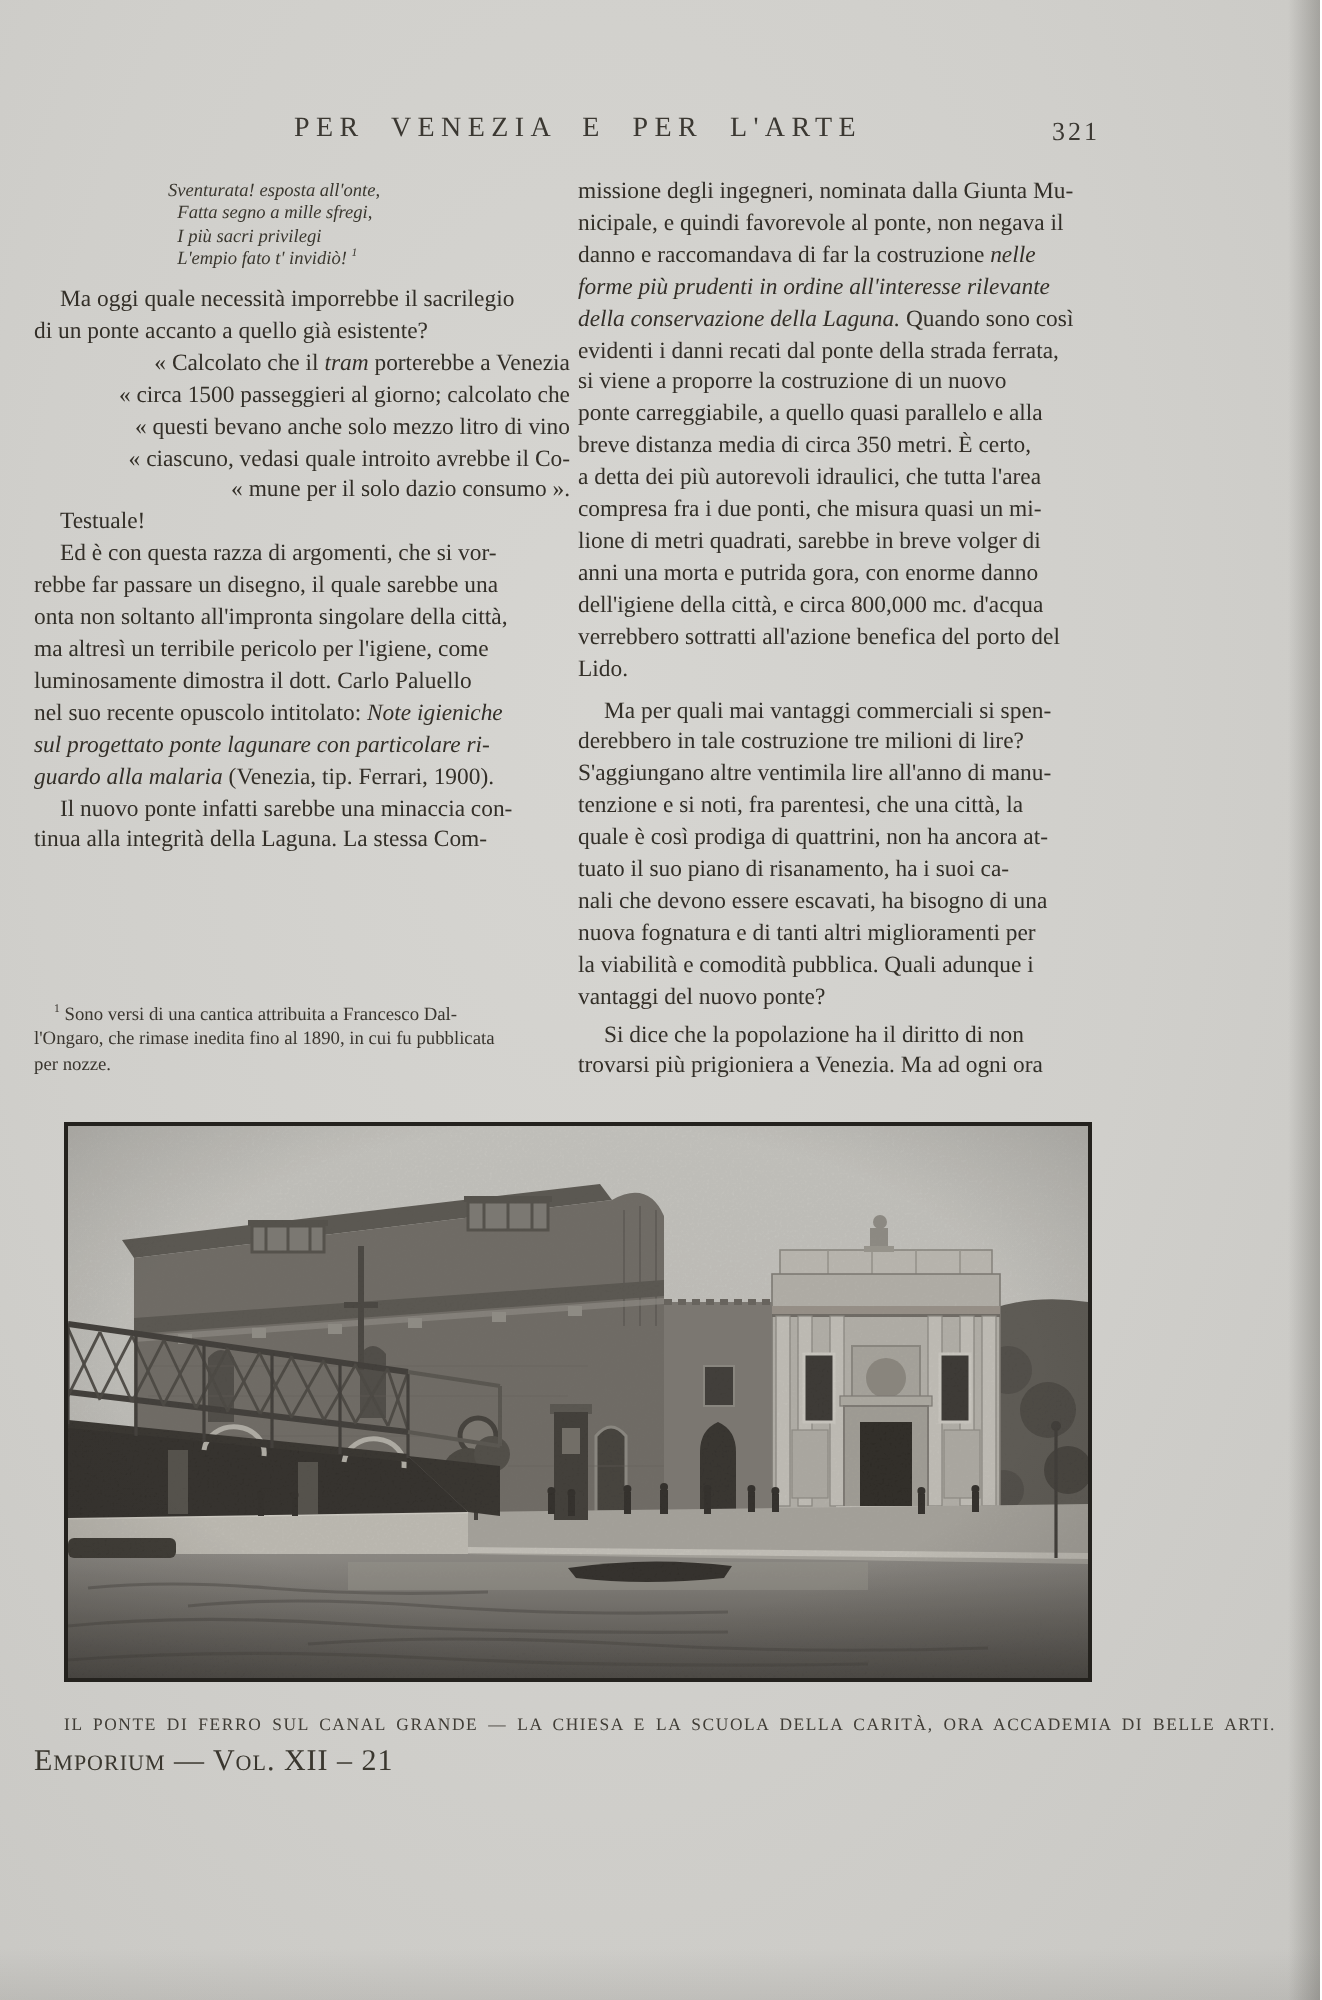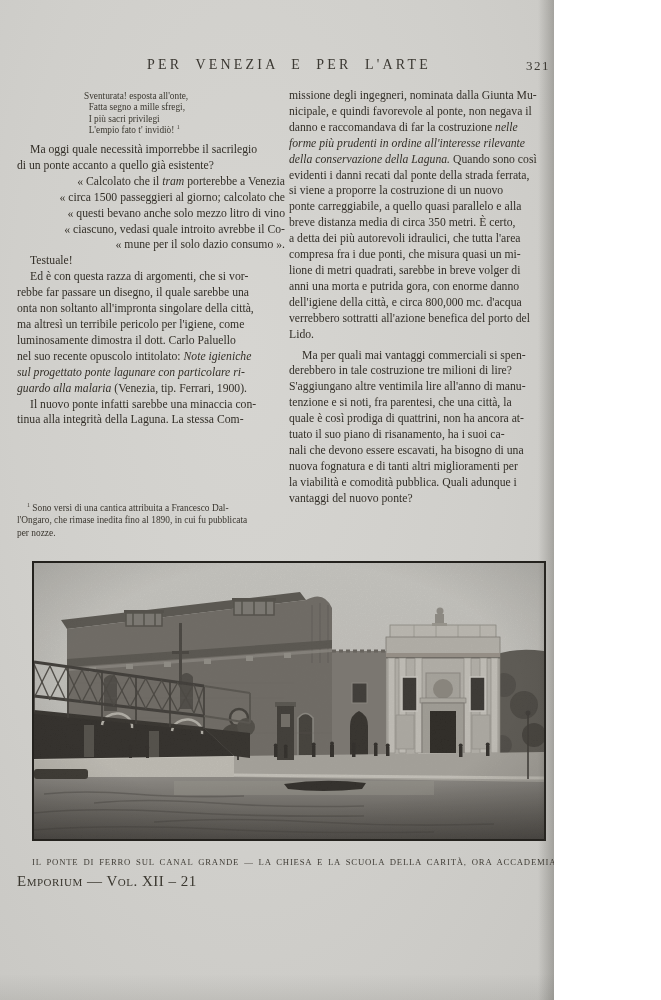--- a/index.html
+++ b/index.html
@@ -1,19 +1,19 @@
 <!DOCTYPE html>
 <html><head>
 <meta charset="utf-8">
 <style>
   * { margin:0; padding:0; box-sizing:border-box; }
   html,body { width:661px; height:1000px; }
   body { font-family:"Liberation Serif","DejaVu Serif",serif; }
   .page {
-    position:relative; width:554px; height:1000px; overflow:hidden;
+    position:relative; width:660px; height:1000px; overflow:hidden;
     background:
       radial-gradient(ellipse at 45% 35%, #d6d5d1 0%, #d0cfcb 55%, #c8c7c3 100%);
     color:#34312b;
   }
   .page::after {
     content:""; position:absolute; top:0; right:0; width:16px; height:100%;
     background:linear-gradient(to right, rgba(60,58,52,0), rgba(60,58,52,.28));
     pointer-events:none;
   }
   .page::before {
@@ -23,21 +23,21 @@
   }
   .running-head {
     position:absolute; top:57px; left:0; width:578px; text-align:center;
     font-size:14px; letter-spacing:3.2px; color:#3b3832; white-space:pre;
   }
   .page-number {
     position:absolute; top:58px; left:526px; font-size:13px; letter-spacing:1.5px; color:#3b3832;
   }
   .epigraph {
     position:absolute; top:91px; left:84px;
-    font-size:9.3px; line-height:11.3px; white-space:pre; color:#3a372f;
+    font-size:9.3px; line-height:11.3px; white-space:pre; color:#3a372f;font-style:italic;
   }
   .col { position:absolute; font-size:11.7px; line-height:15.9px; color:#332f28; }
   .col-left  { top:142px; left:17px;  width:268px; }
   .col-right { top:88px;  left:289px; width:276px; }
   .para { white-space:pre; text-indent:13px; }
   .para.quote { text-indent:6px;text-align:right; }
   .para.noindent { text-indent:0; }
   .para.gap-lg { margin-top:5px; }
   .para.gap-sm { margin-top:3px; }
   .it { font-style:italic; }
@@ -114,20 +114,22 @@
     <p class="para gap-lg"><span>Ma per quali mai vantaggi commerciali si spen-
 derebbero in tale costruzione tre milioni di lire?
 S'aggiungano altre ventimila lire all'anno di manu-
 tenzione e si noti, fra parentesi, che una città, la
 quale è così prodiga di quattrini, non ha ancora at-
 tuato il suo piano di risanamento, ha i suoi ca-
 nali che devono essere escavati, ha bisogno di una
 nuova fognatura e di tanti altri miglioramenti per
 la viabilità e comodità pubblica. Quali adunque i
 vantaggi del nuovo ponte?</span></p>
+    <p class="para gap-sm"><span>Si dice che la popolazione ha il diritto di non
+trovarsi più prigioniera a Venezia. Ma ad ogni ora</span></p>
   </div>
 
   <div class="footnote"><span class="sup">1</span><span> Sono versi di una cantica attribuita a Francesco Dal-
 l'Ongaro, che rimase inedita fino al 1890, in cui fu pubblicata
 per nozze.</span></div>
 
   <figure class="photo-figure">
     <svg width="510" height="276" viewBox="0 0 510 276" xmlns="http://www.w3.org/2000/svg">
       <defs>
         <linearGradient id="sky" x1="0" y1="0" x2="0" y2="1">

